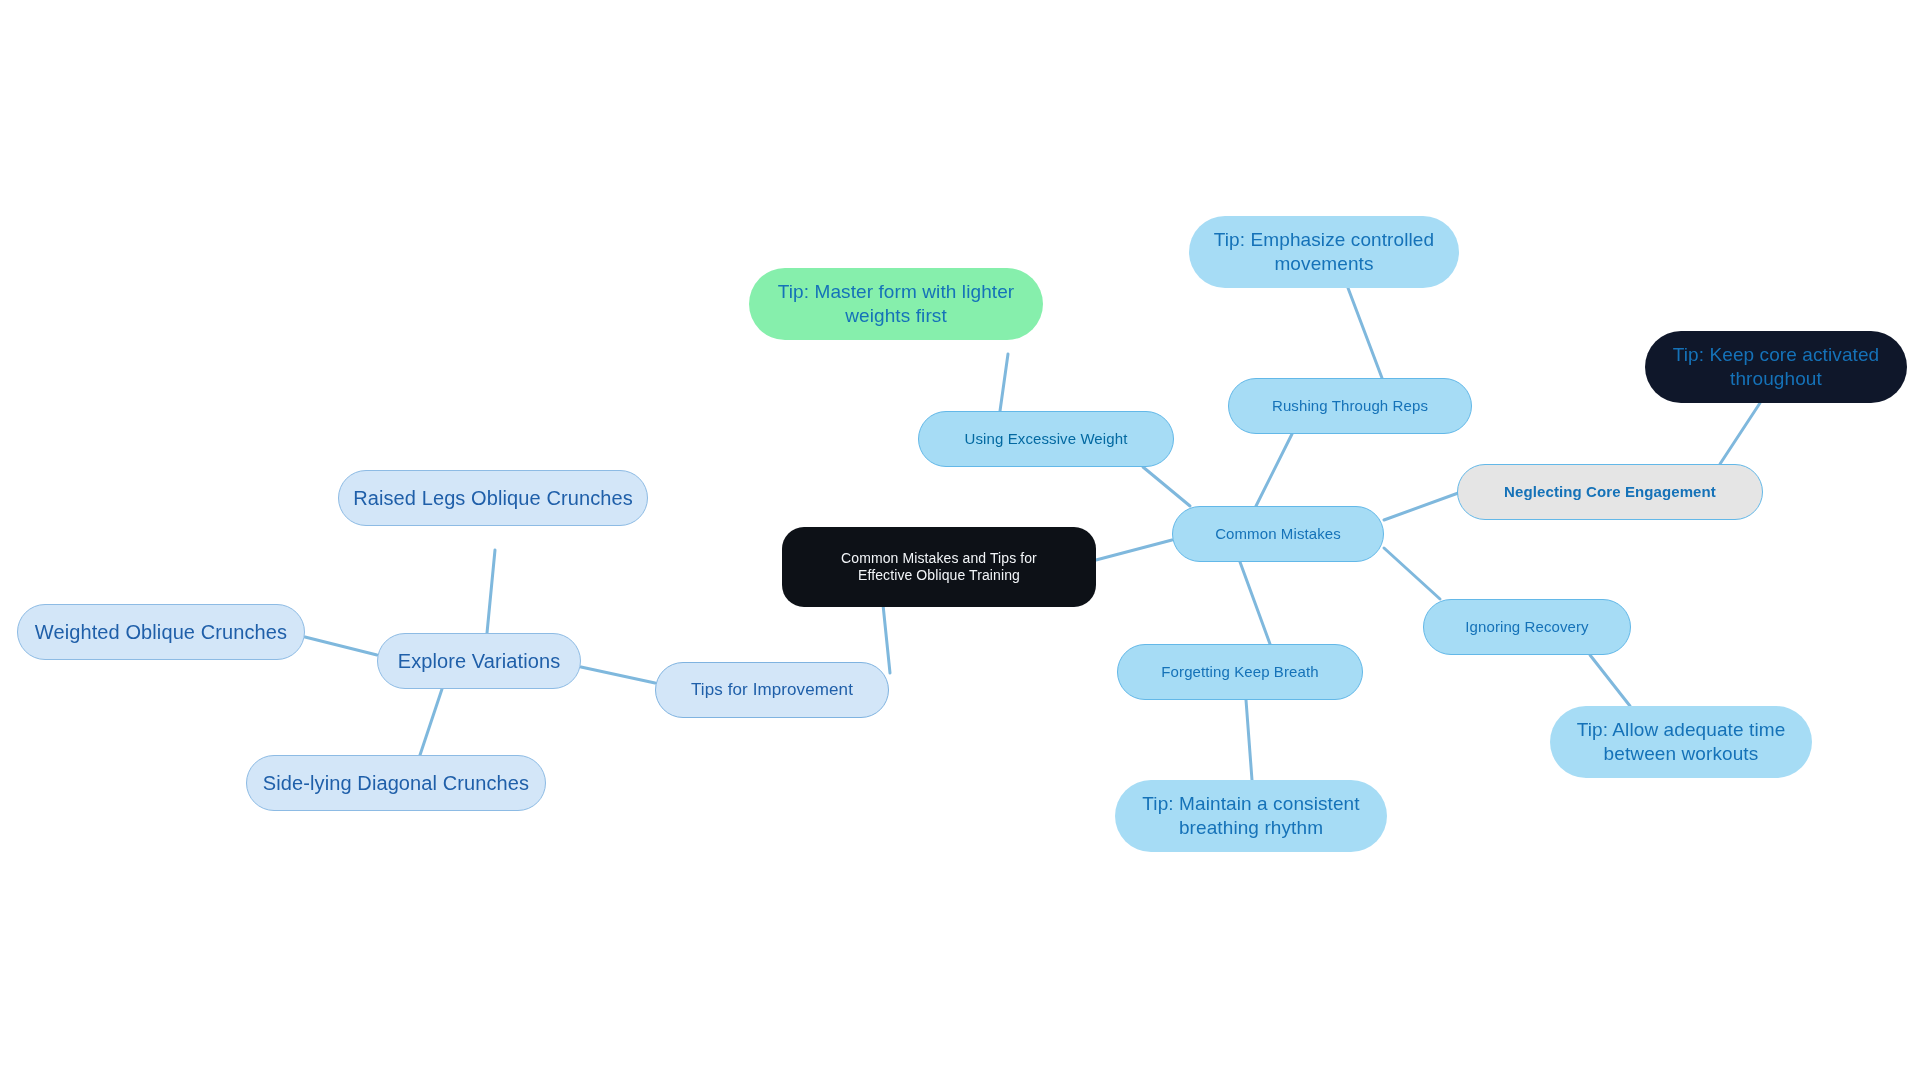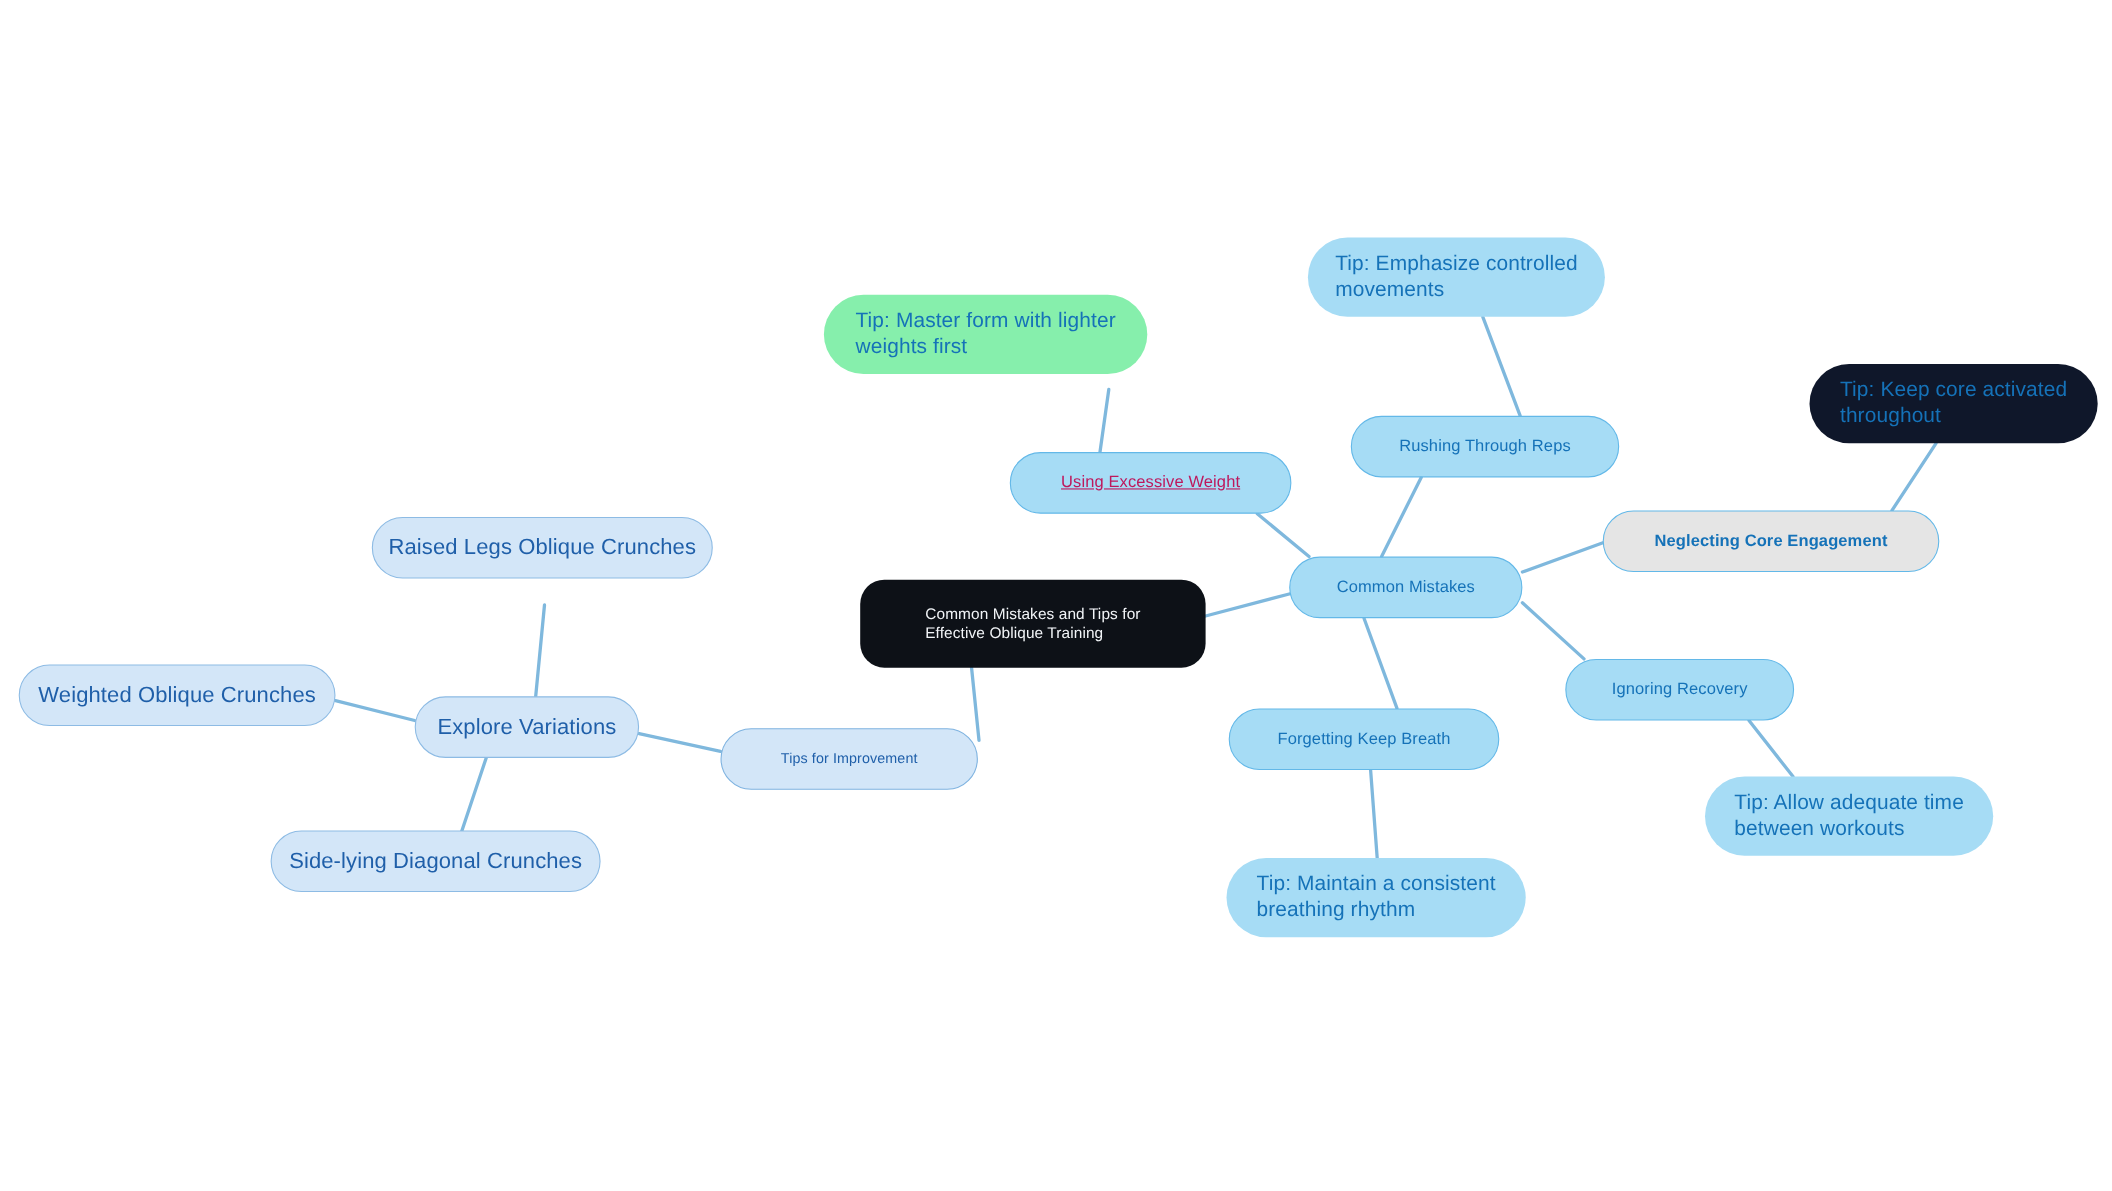--- a/index.html
+++ b/index.html
@@ -26,38 +26,39 @@
     left: 0;
     width: 1920px;
     height: 1083px;
   }
   .node {
     position: absolute;
     box-sizing: border-box;
     display: flex;
     align-items: center;
     justify-content: center;
+    text-align: center;
     border-radius: 999px;
     line-height: 1.25;
     white-space: pre-line;
     padding: 0 14px;
     letter-spacing: 0.1px;
   }
   .node-root {
     background: #0d1117;
     color: #f2f5f8;
     font-size: 14px;
     border: none;
     border-radius: 22px;
   }
   .node-branch {
     background: #d3e6f8;
     color: #1f5fa9;
     border: 1.6px solid #7fb3e0;
-    font-size: 13px;
+    font-size: 17px;
   }
   .node-topic {
     background: #a6dcf5;
     color: #1572b8;
     border: 1.6px solid #63b8e8;
     font-size: 15px;
   }
   .node-leaf {
     background: #d3e6f8;
     color: #1f5fa9;
@@ -95,21 +96,21 @@
     </svg>
   <div id="node-layer">
       <div class="node node-root" style="left: 782px; top: 527px; width: 314px; height: 80px; background: rgb(13, 17, 23); color: rgb(242, 245, 248);">Common Mistakes and Tips for
 Effective Oblique Training</div>
       <div class="node node-branch" style="left: 655px; top: 662px; width: 234px; height: 56px; background: rgb(211, 230, 248); color: rgb(31, 95, 169);">Tips for Improvement</div>
       <div class="node node-leaf" style="left: 377px; top: 633px; width: 204px; height: 56px; background: rgb(211, 230, 248); color: rgb(31, 95, 169);">Explore Variations</div>
       <div class="node node-leaf" style="left: 17px; top: 604px; width: 288px; height: 56px; background: rgb(211, 230, 248); color: rgb(31, 95, 169);">Weighted Oblique Crunches</div>
       <div class="node node-leaf" style="left: 338px; top: 470px; width: 310px; height: 56px; background: rgb(211, 230, 248); color: rgb(31, 95, 169);">Raised Legs Oblique Crunches</div>
       <div class="node node-leaf" style="left: 246px; top: 755px; width: 300px; height: 56px; background: rgb(211, 230, 248); color: rgb(31, 95, 169);">Side-lying Diagonal Crunches</div>
       <div class="node node-topic" style="left: 1172px; top: 506px; width: 212px; height: 56px; background: rgb(166, 220, 245); color: rgb(21, 114, 184);">Common Mistakes</div>
-      <div class="node node-topic" style="left: 918px; top: 411px; width: 256px; height: 56px; background: rgb(166, 220, 245); color: #be185d; text-decoration: underline;">Using Excessive Weight</div>
+      <div class="node node-topic" style="left: 918px; top: 411px; width: 256px; height: 56px; background: rgb(166, 220, 245); color: #0369a1;">Using Excessive Weight</div>
       <div class="node node-tip" style="left: 749px; top: 268px; width: 294px; height: 72px; background: #86efac; color: rgb(21, 114, 184);">Tip: Master form with lighter
 weights first</div>
       <div class="node node-topic" style="left: 1228px; top: 378px; width: 244px; height: 56px; background: rgb(166, 220, 245); color: rgb(21, 114, 184);">Rushing Through Reps</div>
       <div class="node node-tip" style="left: 1189px; top: 216px; width: 270px; height: 72px; background: rgb(166, 220, 245); color: rgb(21, 114, 184);">Tip: Emphasize controlled
 movements</div>
       <div class="node node-topic" style="left: 1457px; top: 464px; width: 306px; height: 56px; background: #e5e5e5; color: rgb(21, 114, 184); font-weight: bold;">Neglecting Core Engagement</div>
       <div class="node node-tip" style="left: 1645px; top: 331px; width: 262px; height: 72px; background: #0f172a; color: rgb(21, 114, 184);">Tip: Keep core activated
 throughout</div>
       <div class="node node-topic" style="left: 1423px; top: 599px; width: 208px; height: 56px; background: rgb(166, 220, 245); color: rgb(21, 114, 184);">Ignoring Recovery</div>
       <div class="node node-tip" style="left: 1550px; top: 706px; width: 262px; height: 72px; background: rgb(166, 220, 245); color: rgb(21, 114, 184);">Tip: Allow adequate time

